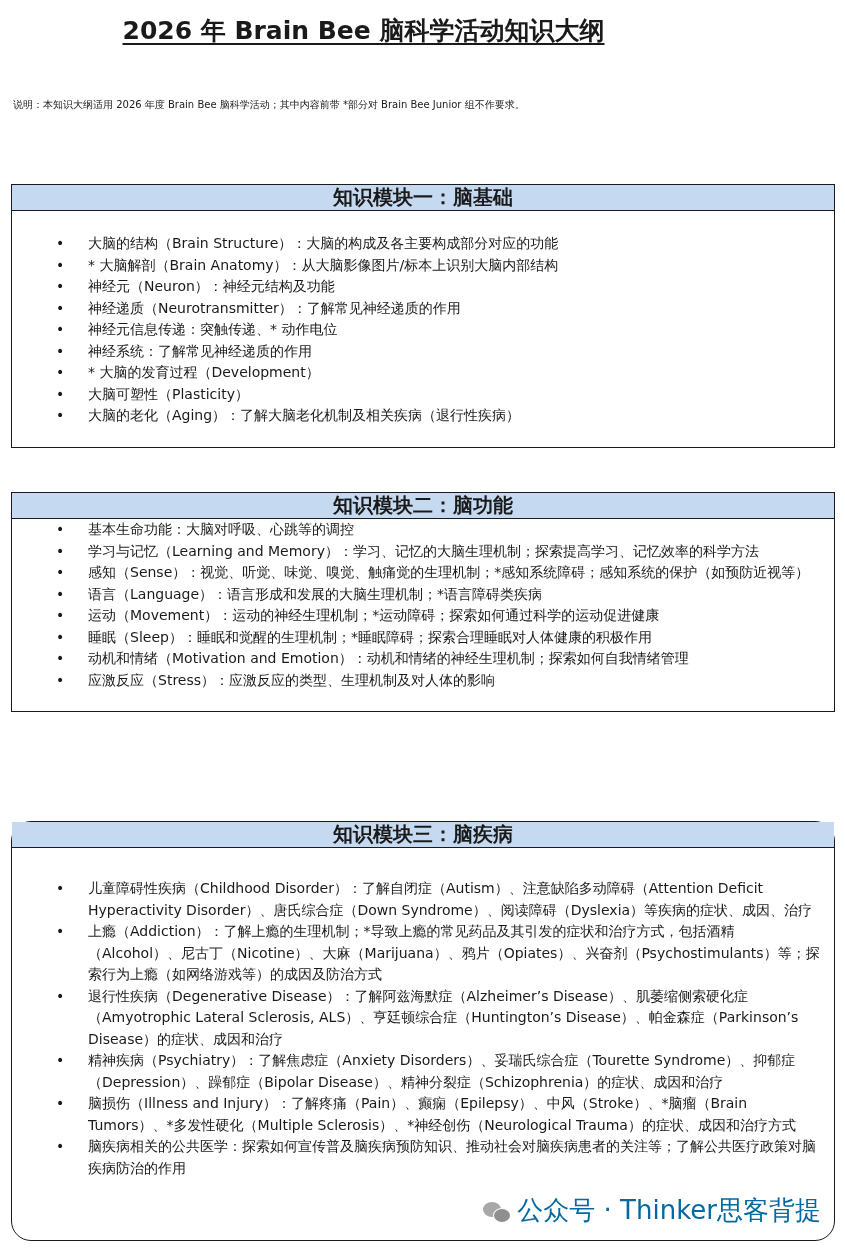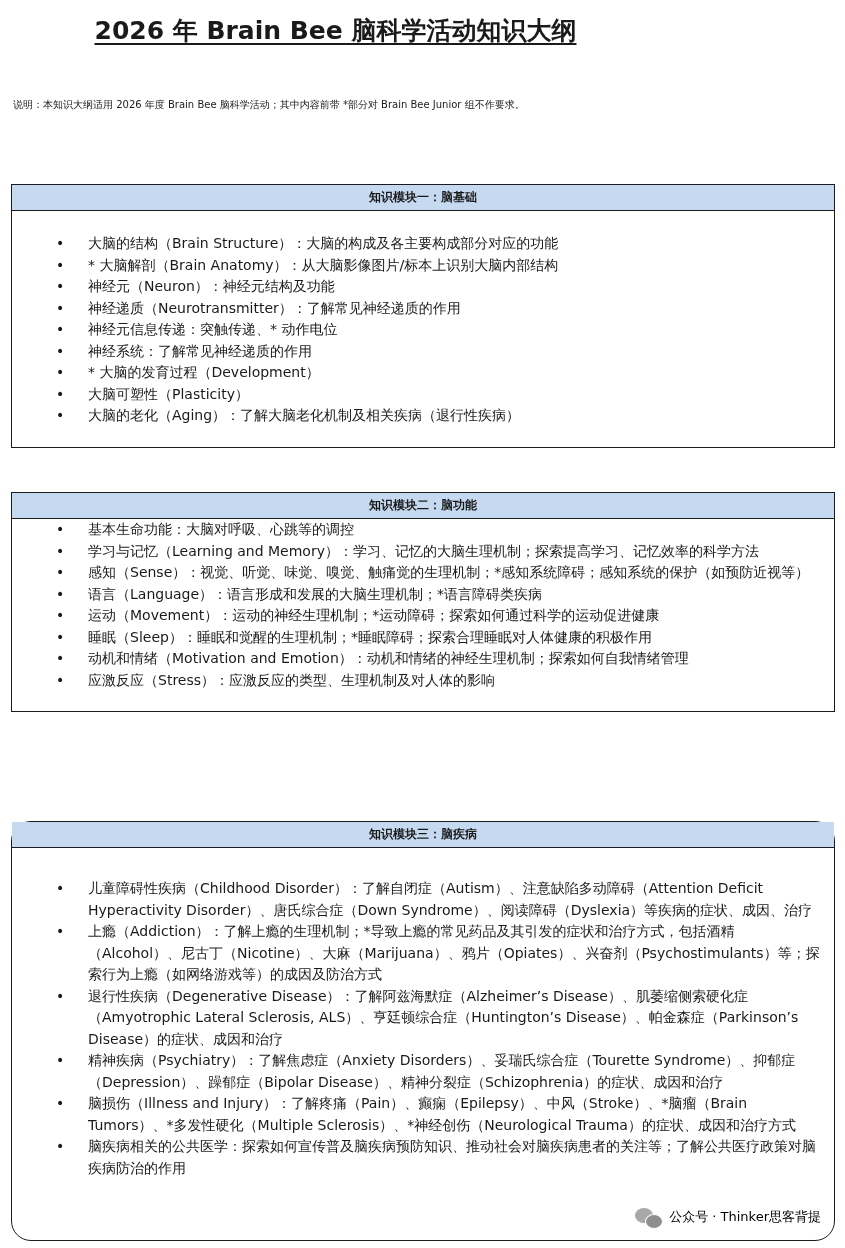--- a/index.html
+++ b/index.html
@@ -3,56 +3,56 @@
 <meta charset="utf-8">
 <style>
   html, body { margin: 0; padding: 0; background: #ffffff; }
   body {
     width: 845px; height: 1248px; position: relative; overflow: hidden;
     font-family: "DejaVu Sans", "Liberation Sans", sans-serif;
     color: #1a1a1a;
   }
   .title {
     position: absolute; top: 14px; left: 0; width: 671px; text-align: center;
-    font-size: 25px; font-weight: bold; line-height: 34px;
+    font-size: 25px; font-weight: bold; line-height: 34px; padding-left: 28px;
   }
   .title span { text-decoration: underline; text-underline-offset: 4px; text-decoration-thickness: 2px; }
   .note {
     position: absolute; top: 94px; left: 13px; width: 820px;
     font-size: 10px; line-height: 22px;
   }
   .module {
     position: absolute; left: 11px; width: 824px;
     border: 1px solid #1a1a1a; box-sizing: border-box;
   }
   .module-header {
     background: #c5d9f0; border-bottom: 1px solid #1a1a1a;
     height: 25px; line-height: 25px; text-align: center;
-    font-size: 12px; font-weight: bold;
+    font-size: 20px; font-weight: bold;
   }
   .module ul {
     list-style: none; margin: 0; padding: 0;
   }
   .module li {
     position: relative; padding-left: 76px; padding-right: 12px;
     font-size: 14px; line-height: 21.5px;
   }
   .module li::before {
     content: "\2022"; position: absolute; left: 44px; top: 0;
     font-size: 14px;
   }
   #m1 { top: 184px; height: 264px; }
   #m1 ul { margin-top: 22px; }
   #m2 { top: 492px; height: 220px; }
   #m2 ul { }
   #m3 { top: 821px; height: 420px; border-radius: 20px; }
   #m3 ul { margin-top: 30px; }
   .watermark {
     position: absolute; right: 24px; bottom: 20px;
-    font-size: 13px; color: #000000; display: flex; align-items: center; gap: 6px;
+    font-size: 26px; color: #0369a1; display: flex; align-items: center; gap: 6px;
   }
   .wm-icon { width: 28px; height: 22px; position: relative; }
   .wm-icon .b1 { position: absolute; left: 0; top: 2px; width: 18px; height: 15px; background: #a8a8a8; border-radius: 50%; }
   .wm-icon .b2 { position: absolute; left: 10px; top: 8px; width: 16px; height: 13px; background: #8f8f8f; border-radius: 50%; border: 1px solid #fff; }
 </style>
 </head>
 <body>
 
 <div class="title"><span>2026 年 Brain Bee 脑科学活动知识大纲</span></div>
 

